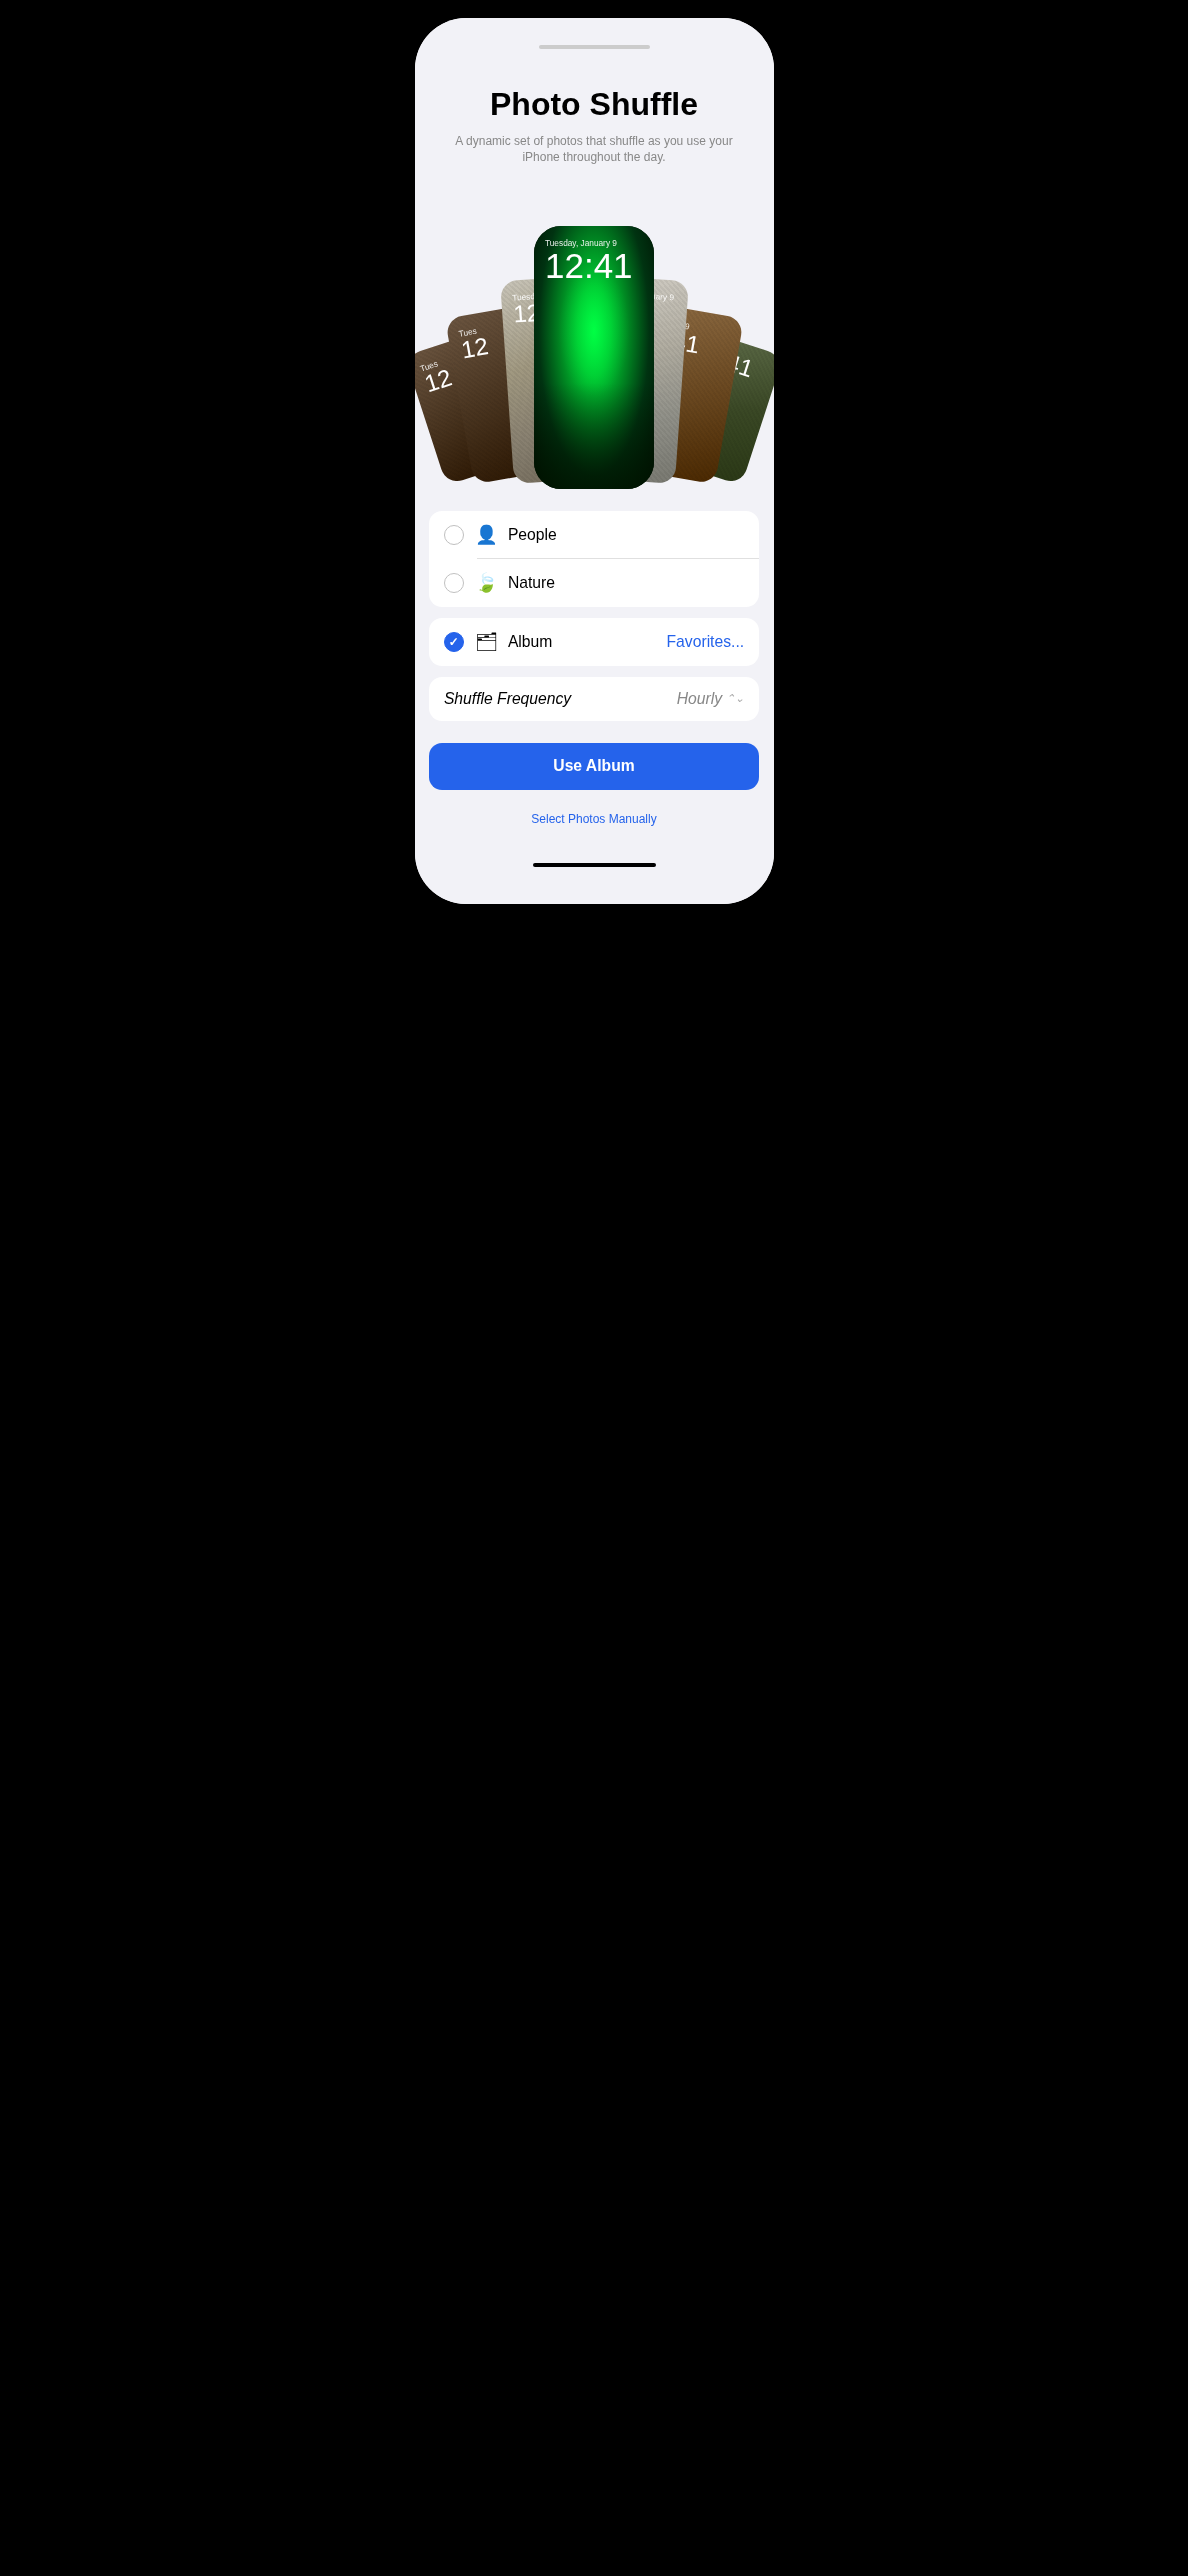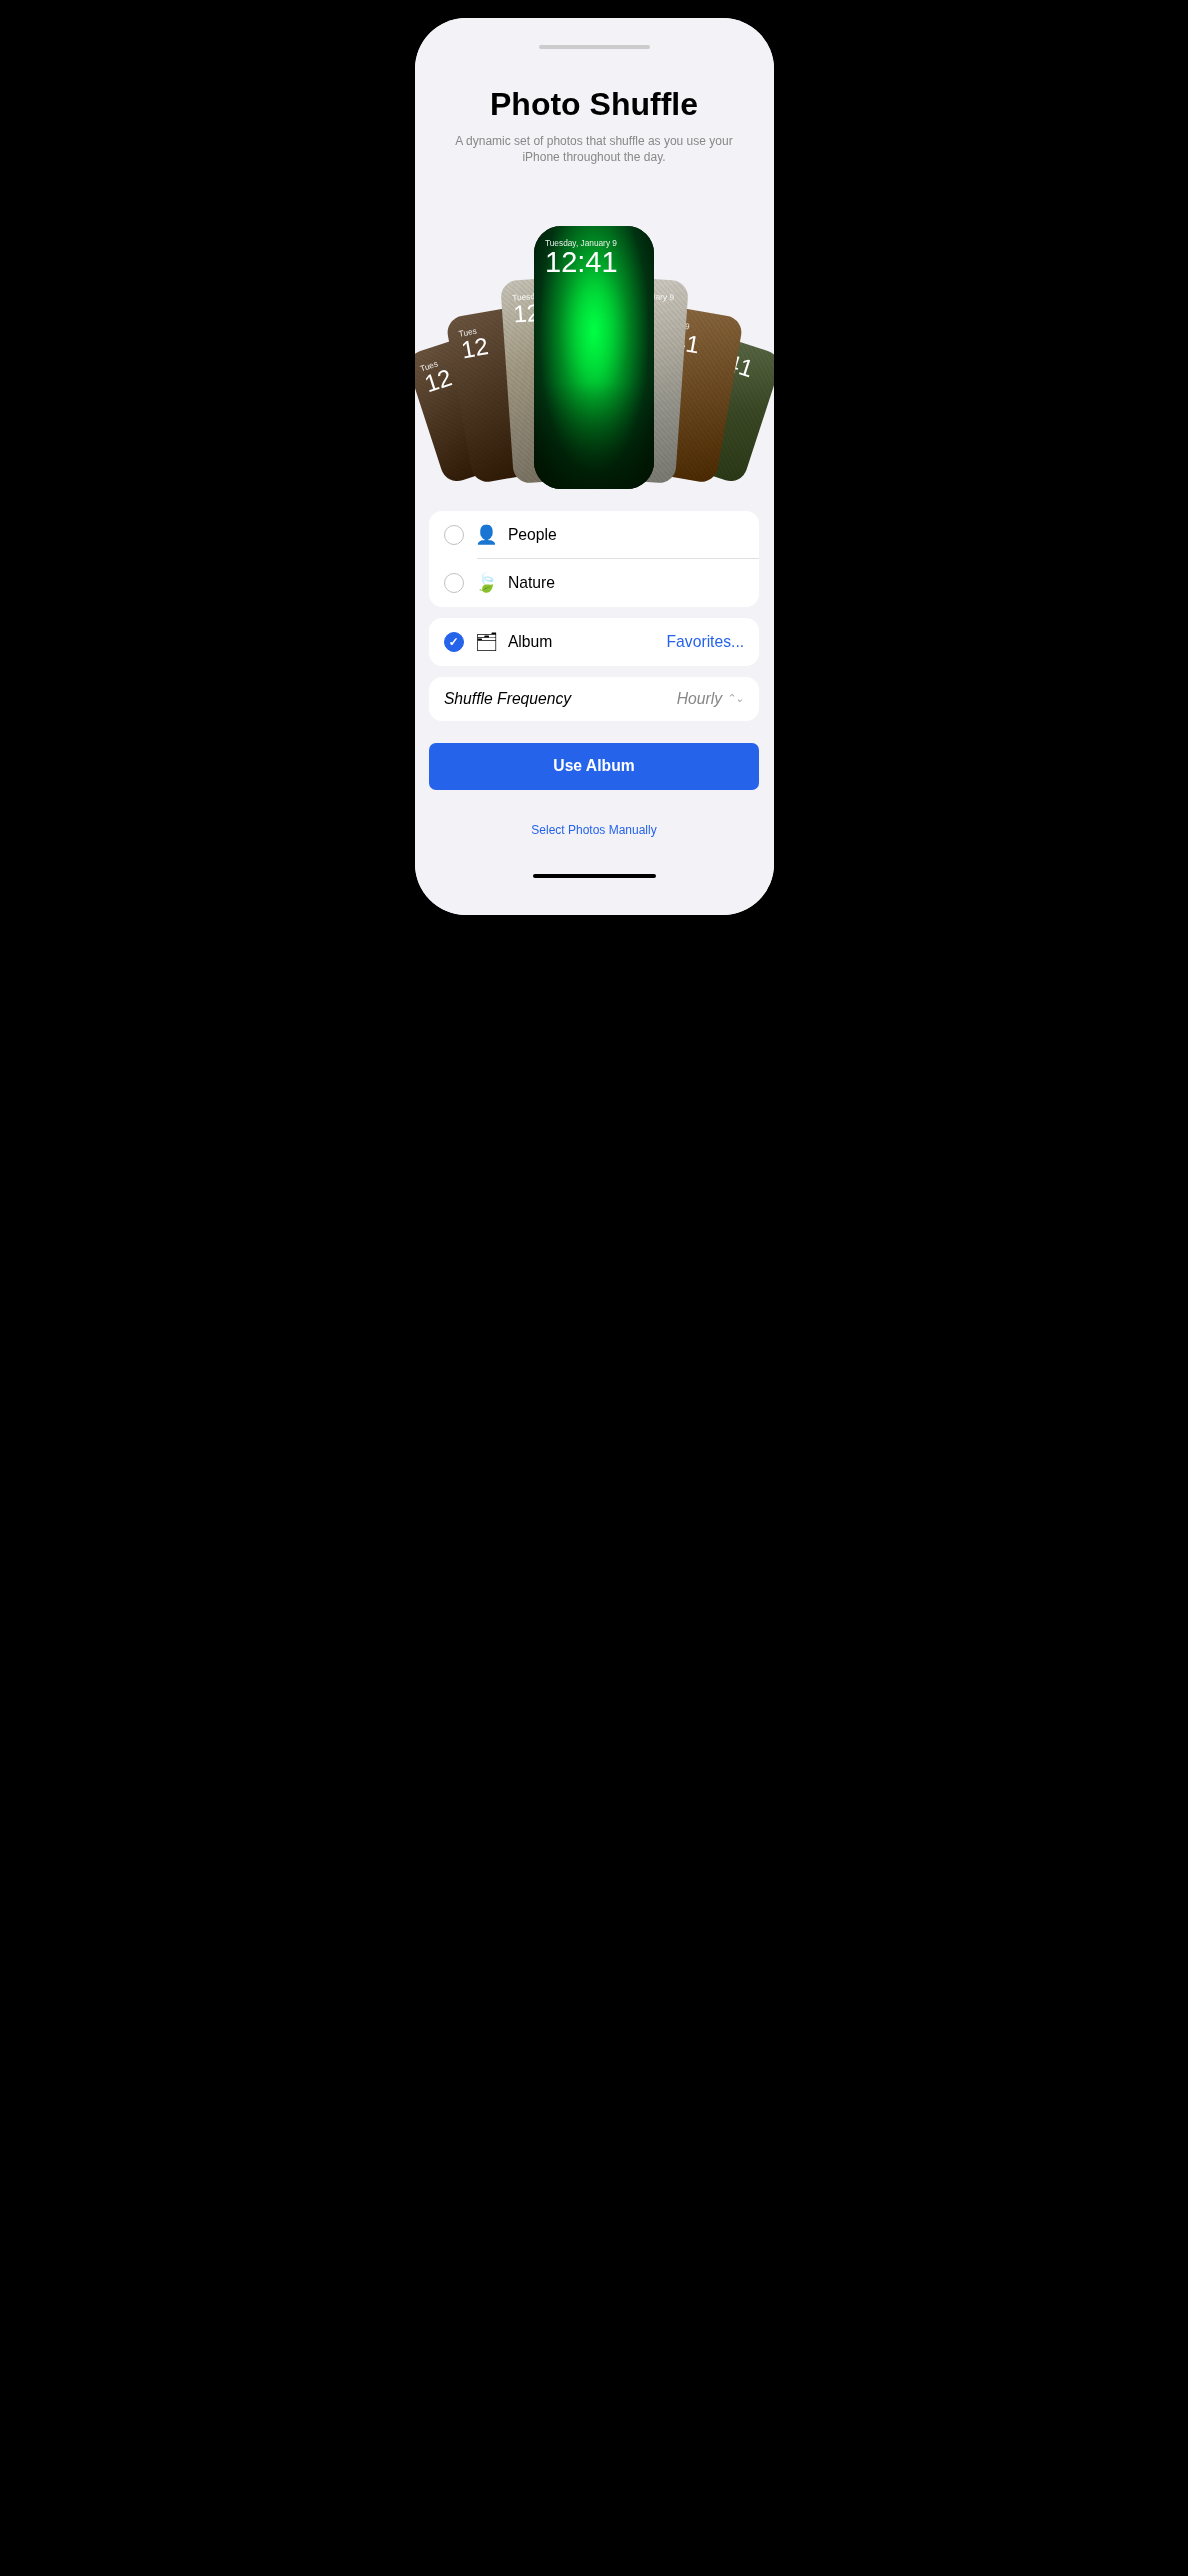--- a/index.html
+++ b/index.html
@@ -324,25 +324,25 @@
       padding: 0 14.7px 18.4px;
       margin-top: 18.4px;
     }
 
     .use-album-btn {
       width: 100%;
       padding: 14.7px;
       background: #2563eb;
       color: white;
       border: none;
-      border-radius: 7px;
+      border-radius: 13px;
       font-size: 15.7px;
       font-weight: 600;
       cursor: pointer;
-      margin-bottom: 22px;
+      margin-bottom: 11px;
     }
 
     .select-manual-btn {
       width: 100%;
       padding: 11px;
       background: transparent;
       color: #2563eb;
       border: none;
       font-size: 12px;
       font-weight: 500;
@@ -436,21 +436,21 @@
         <div class="phone-card-time">
           <span class="date-label">Tuesday, January</span>
           <span class="big-time">12:4</span>
         </div>
       </div>
 
       <div class="phone-card card-center">
         <div class="green-face">
           <div class="phone-card-time">
             <span class="date-label">Tuesday, January 9</span>
-            <span class="big-time" style="font-size:29px;">12:41</span>
+            <span class="big-time" style="font-size:35px;">12:41</span>
           </div>
         </div>
       </div>
 
       <div class="phone-card card-5 stone-card">
         <div class="card-texture"></div>
         <div class="phone-card-time">
           <span class="date-label">uesday, January 9</span>
           <span class="big-time">2:41</span>
         </div>

